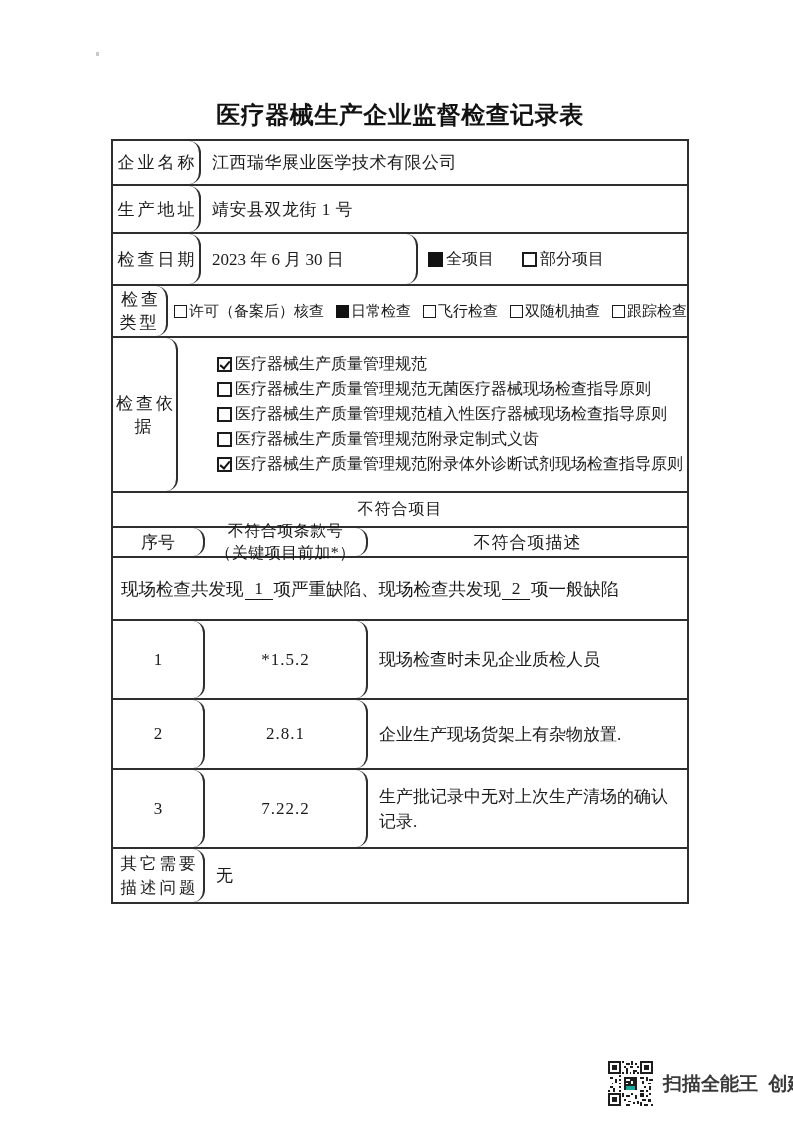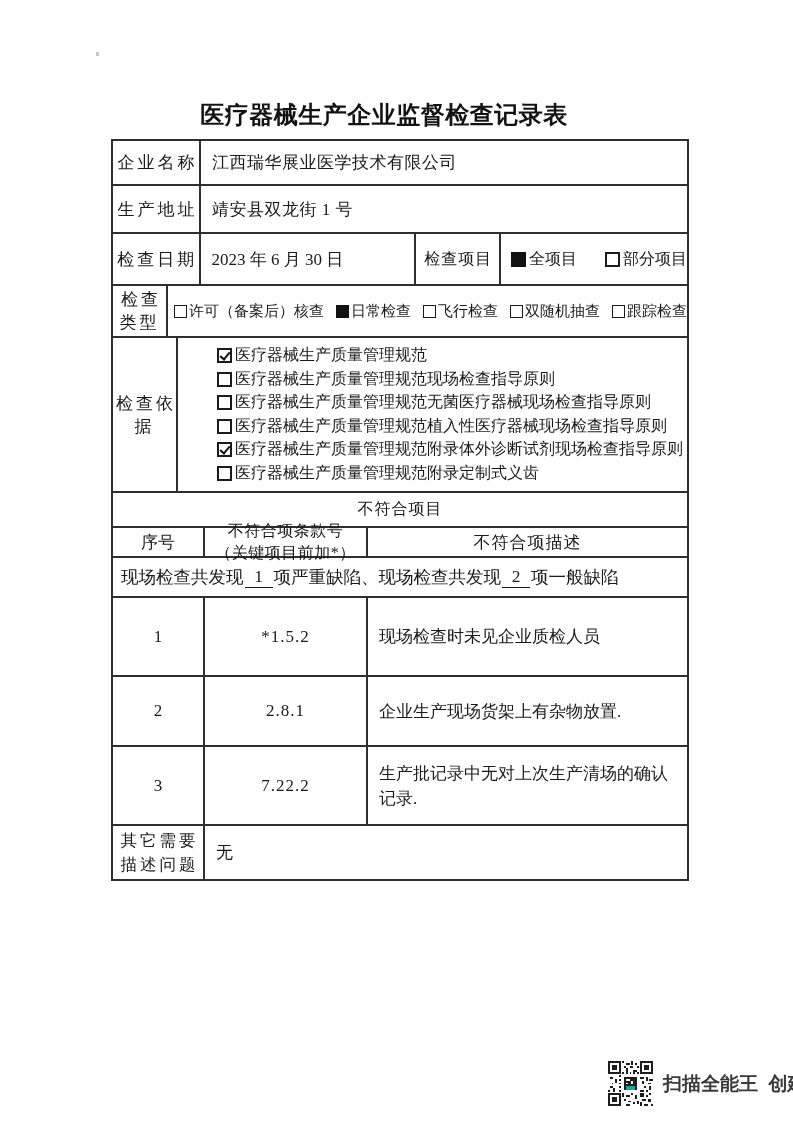--- a/index.html
+++ b/index.html
@@ -5,33 +5,33 @@
   * { margin:0; padding:0; box-sizing:border-box; }
   html,body { background:#ffffff; }
   .page {
     position:relative; width:793px; height:1122px; background:#ffffff;
     font-family:"Liberation Serif","DejaVu Serif",serif; color:#1a1a1a;
     overflow:hidden;
   }
   .speck { position:absolute; left:96px; top:52px; width:3px; height:4px; background:#c9c9c9; }
 
   .doc-title {
-    position:absolute; top:99px; left:96px; width:576px;
+    position:absolute; top:99px; left:112px; width:576px;
     text-align:center; font-size:24px; font-weight:bold; letter-spacing:0.5px;
     color:#121212;
   }
 
   .form { position:absolute; top:139px; left:111px; width:578px; border:2px solid #2e2e2e; background:#fff; }
   .row { display:flex; border-bottom:2px solid #2e2e2e; }
   .row:last-child { border-bottom:none; }
-  .cell { border-right:2px solid #2e2e2e; display:flex; align-items:center; }
+  .cell { border-right:2px solid #2e2e2e; display:flex; align-items:center;border-radius:12px; }
   .cell:last-child { border-right:none; }
 
   .r-a{height:45px}.r-b{height:48px}.r-c{height:52px}.r-d{height:52px}
-  .r-e{height:155px}.r-f{height:35px}.r-g{height:30px}.r-h{height:40px}
+  .r-e{height:155px}.r-f{height:35px}.r-g{height:30px}.r-h{height:63px}
   .r-i{height:79px}.r-j{height:70px}.r-k{height:79px}.r-l{height:53px}
 
   .lab { width:88px; justify-content:center; font-size:17px; letter-spacing:3px; text-indent:3px; text-align:center; }
   .val { flex:1; padding-left:11px; font-size:17px; letter-spacing:0.5px; }
 
   .c-date { width:217px; padding-left:11px; font-size:17px; }
   .c-scopelab { width:85px; justify-content:center; font-size:16px; letter-spacing:1px; text-indent:1px; }
   .c-scopeopts { flex:1; padding-left:10px; gap:28px; font-size:16px; }
   .opt { display:flex; align-items:center; white-space:nowrap; }
 
@@ -85,21 +85,20 @@
     </div>
 
     <div class="row r-b">
       <div class="cell lab">生产地址</div>
       <div class="cell val">靖安县双龙街 1 号</div>
     </div>
 
     <div class="row r-c">
       <div class="cell lab">检查日期</div>
       <div class="cell c-date">2023 年 6 月 30 日</div>
-      <div class="cell c-scopelab">检查项目</div>
       <div class="cell c-scopeopts">
         <span class="opt">
           <span class="cb" data-state="filled"></span>
           <span>全项目</span>
         </span>
         <span class="opt">
           <span class="cb" data-state="empty"></span>
           <span>部分项目</span>
         </span>
       </div>
@@ -133,37 +132,33 @@
 
     <div class="row r-e">
       <div class="cell lab">检查依据</div>
       <div class="cell basis">
         <div class="bline">
           <span class="cb" data-state="checked"></span>
           <span>医疗器械生产质量管理规范</span>
         </div>
         <div class="bline">
           <span class="cb" data-state="empty"></span>
-          <span>医疗器械生产质量管理规范现场检查指导原则</span>
-        </div>
-        <div class="bline">
-          <span class="cb" data-state="empty"></span>
           <span>医疗器械生产质量管理规范无菌医疗器械现场检查指导原则</span>
         </div>
         <div class="bline">
           <span class="cb" data-state="empty"></span>
           <span>医疗器械生产质量管理规范植入性医疗器械现场检查指导原则</span>
+        </div>
+        <div class="bline">
+          <span class="cb" data-state="empty"></span>
+          <span>医疗器械生产质量管理规范附录定制式义齿</span>
         </div>
         <div class="bline">
           <span class="cb" data-state="checked"></span>
           <span>医疗器械生产质量管理规范附录体外诊断试剂现场检查指导原则</span>
-        </div>
-        <div class="bline">
-          <span class="cb" data-state="empty"></span>
-          <span>医疗器械生产质量管理规范附录定制式义齿</span>
         </div>
       </div>
     </div>
 
     <div class="row r-f">
       <div class="cell section-head">不符合项目</div>
     </div>
 
     <div class="row r-g">
       <div class="cell c-no">序号</div>

